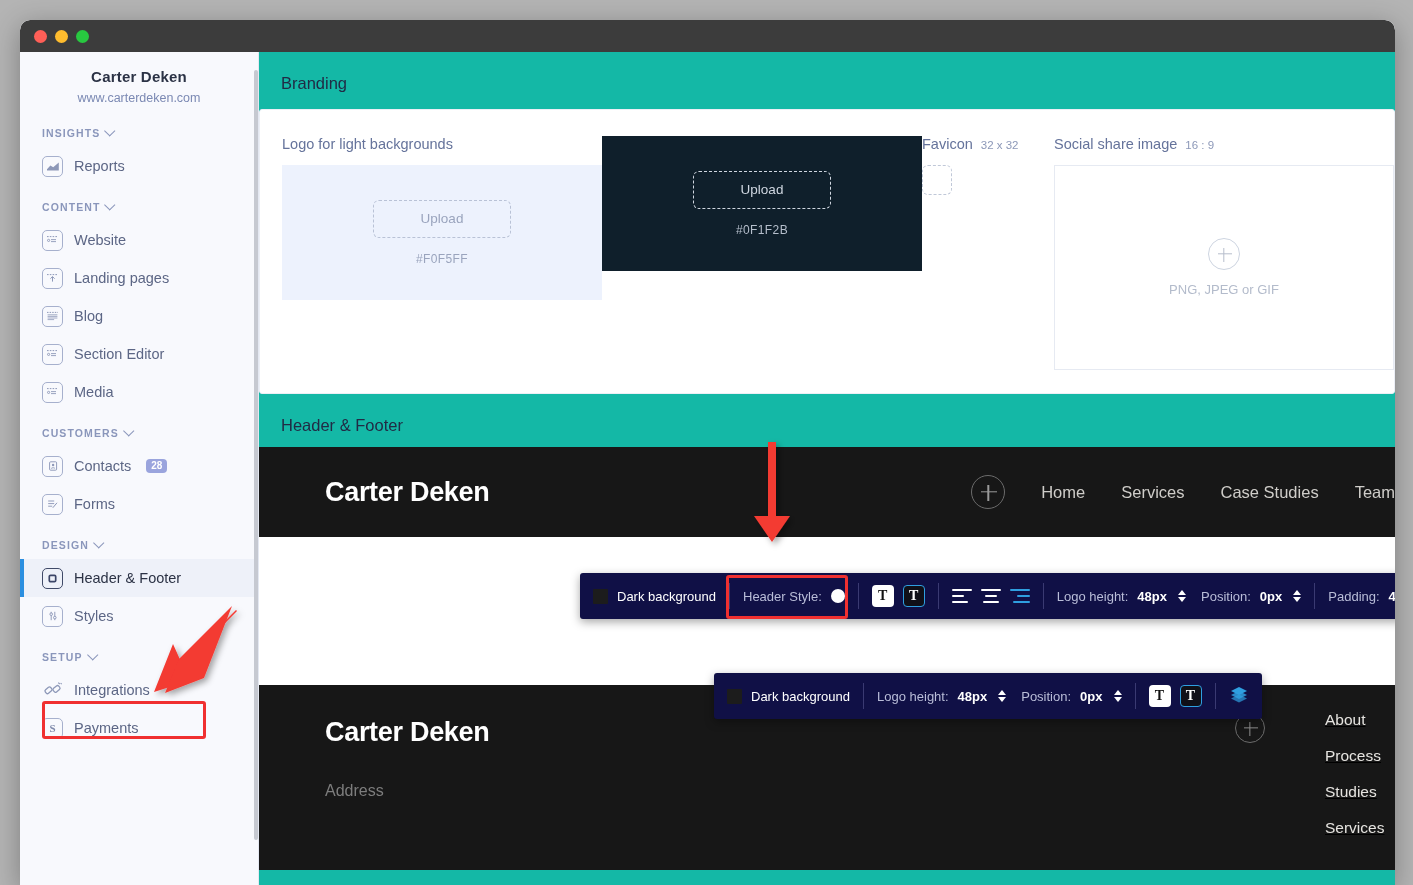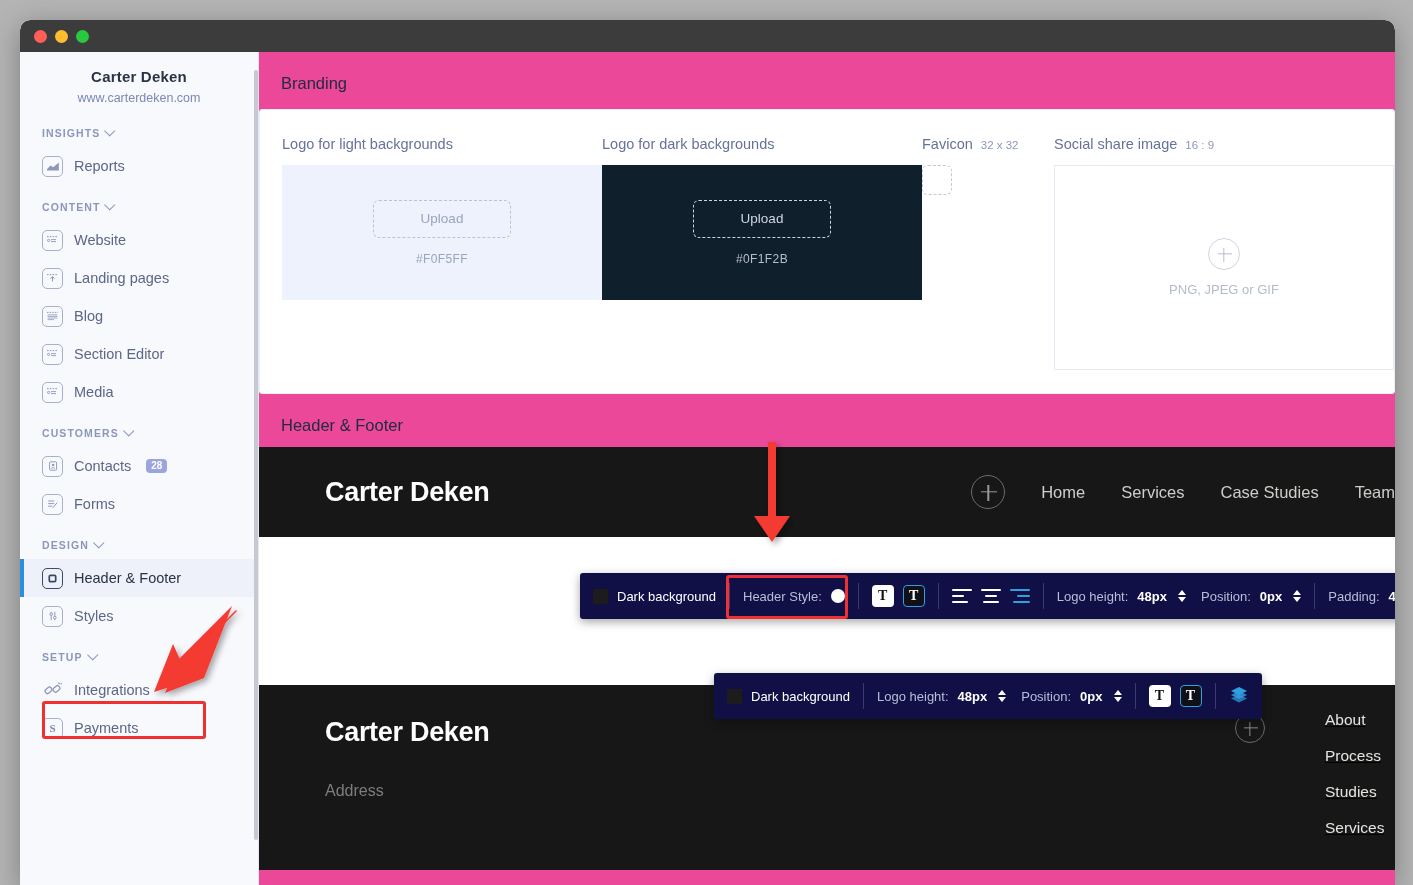--- a/index.html
+++ b/index.html
@@ -126,21 +126,21 @@
     font-weight: bold;
     border-radius: 4px;
     padding: 2px 5px 2px 5px;
     line-height: 1;
     margin-left: 4px;
   }
 
   
   .main {
     flex: 1;
-    background: #ec4899;
+    background: #14b8a6;
     position: relative;
     overflow: hidden;
     border-left: 1px solid #e4e8f2;
   }
   .section-title {
     font-size: 16.5px;
     color: #212b45;
     padding: 22px 0 16px 22px;
   }
   .card {
@@ -497,23 +497,20 @@
           <div class="field-label">
             <span>Logo for light backgrounds</span>
           </div>
           <div class="logo-box light">
             <div class="upload-btn">Upload</div>
             <div class="hexcode">#F0F5FF</div>
           </div>
         </div>
 
         <div class="col" style="width:358px;">
-          <div class="field-label">
-            <span>Logo for dark backgrounds</span>
-          </div>
           <div class="logo-box dark">
             <div class="upload-btn">Upload</div>
             <div class="hexcode">#0F1F2B</div>
           </div>
         </div>
 
         <div class="col" style="width:165px;">
           <div class="field-label">
             <span>Favicon</span>
             <span class="sub">32 x 32</span>

